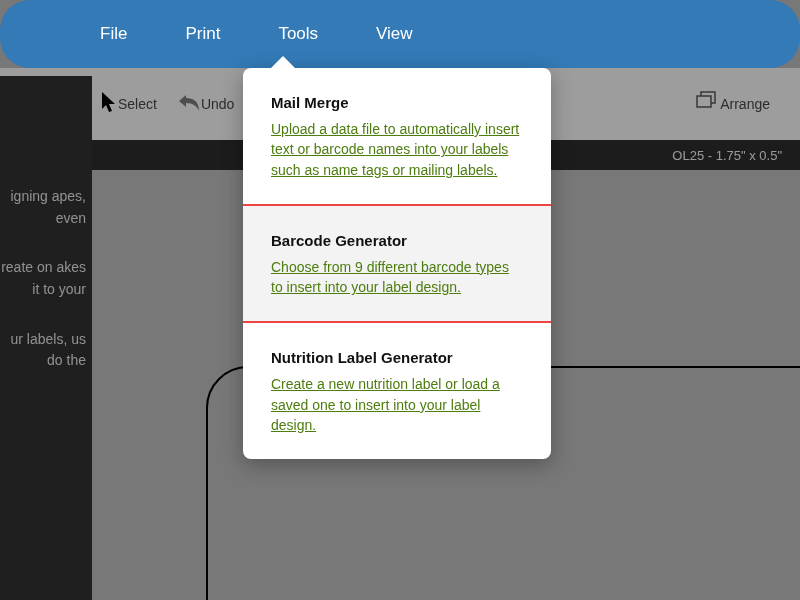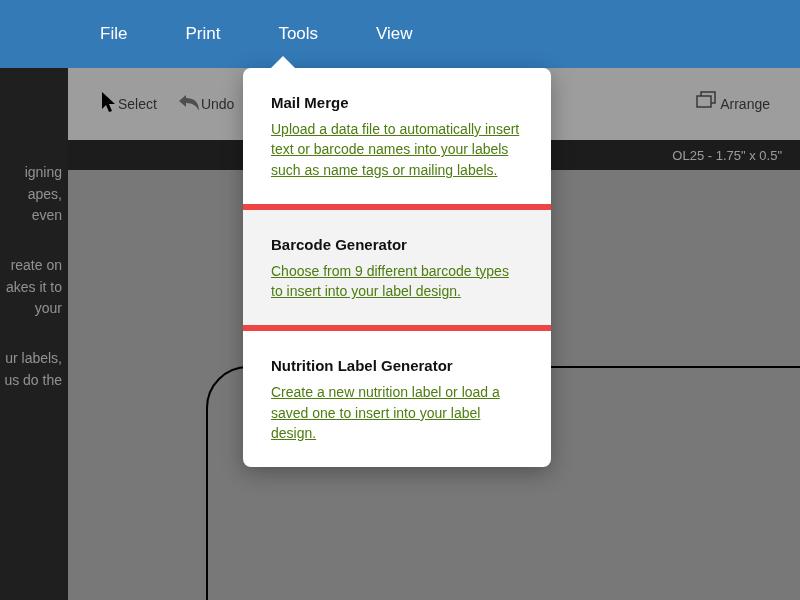--- a/index.html
+++ b/index.html
@@ -12,20 +12,21 @@
       position: relative;
     }
     .menubar {
       height: 68px;
       background: #337ab7;
       display: flex;
       align-items: center;
       padding-left: 100px;
       position: relative;
       z-index: 10;
+      border-radius: 30px;
     }
     .menubar-item {
       color: #fff;
       font-size: 17px;
       margin-right: 58px;
       cursor: pointer;
     }
     .menubar-triangle {
       position: absolute;
       top: 56px;
@@ -72,23 +73,23 @@
       background: #2b2b2b;
       color: #e8e8e8;
       font-size: 13px;
       display: flex;
       align-items: center;
       justify-content: flex-end;
       padding-right: 18px;
     }
     .sidebar {
       position: absolute;
-      top: 52px;
+      top: 76px;
       left: 0;
-      width: 68px;
+      width: 92px;
       bottom: 0;
       background: #2f2f2f;
       color: #dcdcdc;
       font-size: 14px;
       line-height: 1.55;
       padding: 110px 6px 0 0;
       text-align: right;
       z-index: 5;
     }
     .sidebar p { margin-bottom: 28px; }
@@ -125,21 +126,21 @@
       border-radius: 8px;
       box-shadow: 0 6px 22px rgba(0,0,0,0.3);
       z-index: 40;
       overflow: hidden;
     }
     .dropdown-item {
       padding: 26px 28px 24px;
       cursor: pointer;
     }
     .dropdown-item + .dropdown-item {
-      border-top: 6px solid #ef4444;
+      border-top: 2px solid #ef4444;
     }
     .dropdown-item.hover {
       background: #f3f3f3;
     }
     .dropdown-item h4 {
       font-size: 15px;
       font-weight: 700;
       color: #111;
       margin-bottom: 8px;
     }

